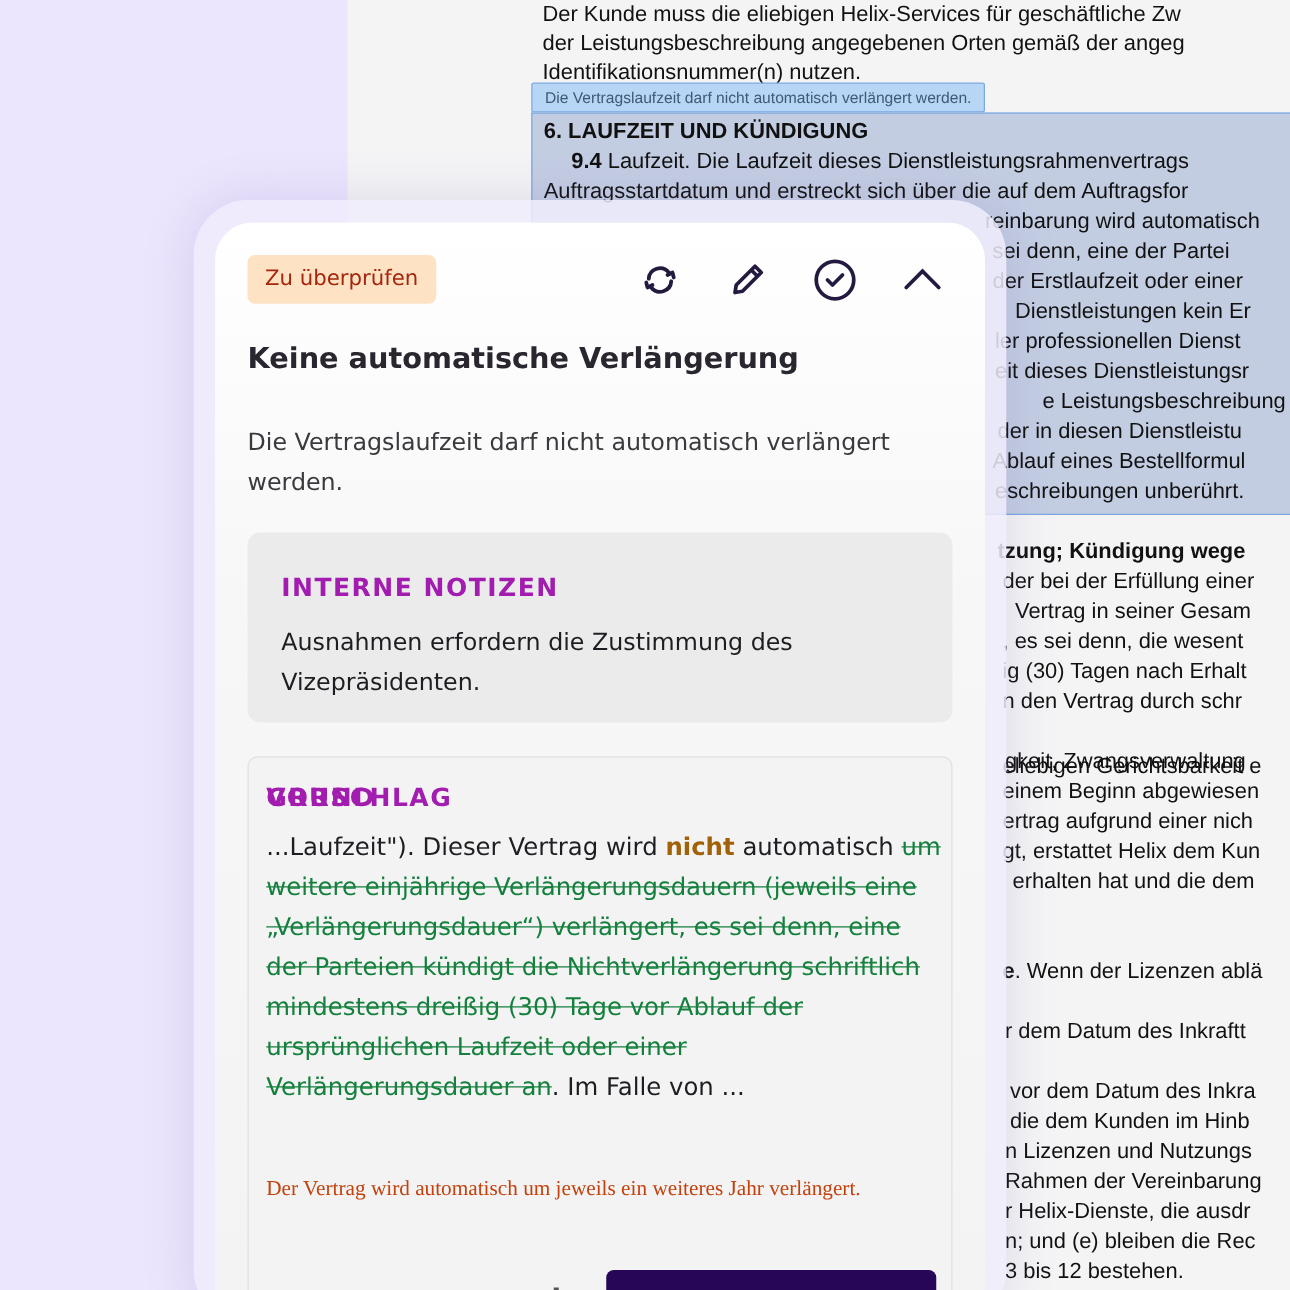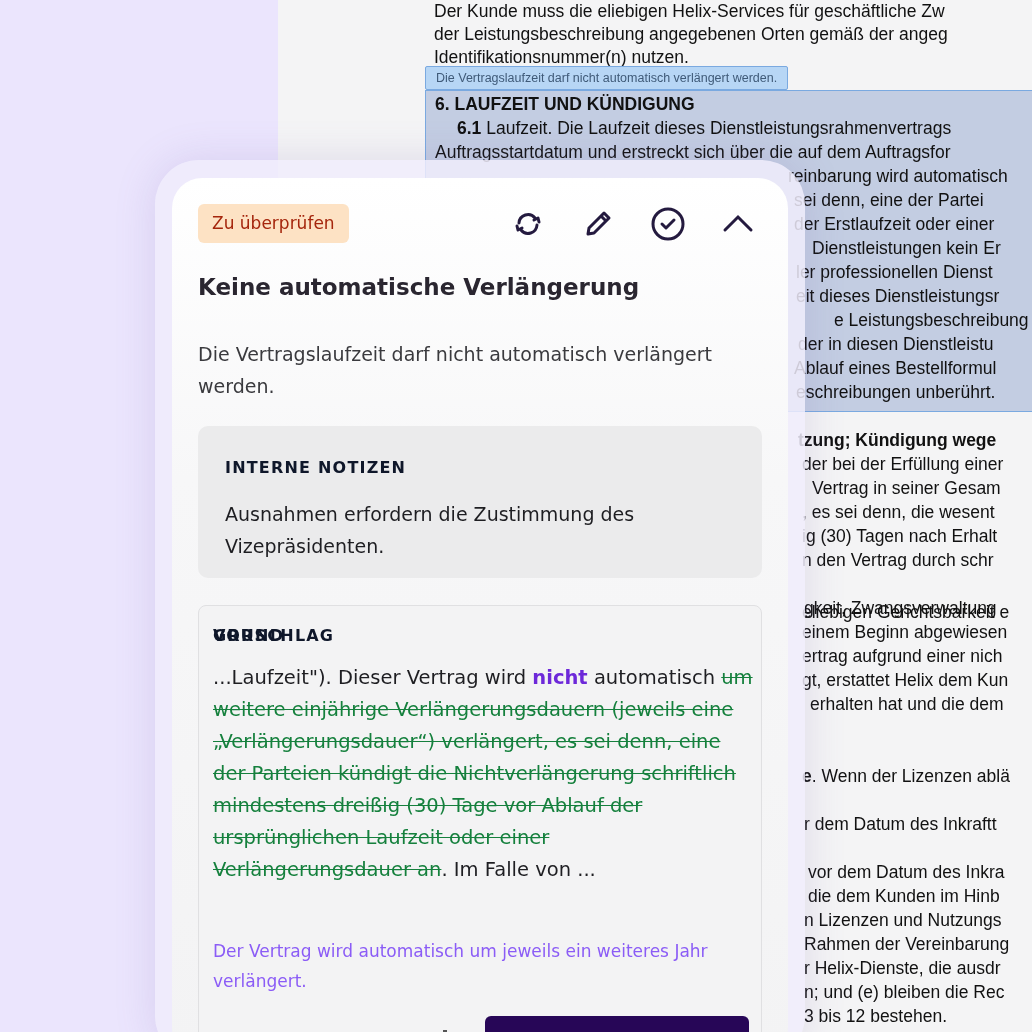--- a/index.html
+++ b/index.html
@@ -51,55 +51,55 @@
     position: absolute; left: 26px; top: 96px; font-size: 23px; font-weight: bold; color: #2a2630;
   }
   .desc {
     position: absolute; left: 26px; top: 160px; width: 570px; font-size: 19px; line-height: 32px; color: #3a3a3e;
   }
   .notes {
     position: absolute; left: 26px; top: 248px; width: 564px; height: 152px;
     background: #ebebec; border-radius: 10px;
   }
   .label {
-    font-size: 16px; font-weight: bold; letter-spacing: 1.2px; color: #0f172a;
+    font-size: 20px; font-weight: bold; letter-spacing: 1.2px; color: #a21caf;
   }
   .notes .label { position: absolute; left: 27px; top: 32px; }
   .notes .text { position: absolute; left: 27px; top: 72px; width: 520px; font-size: 19px; line-height: 32px; color: #1e1e22; }
   .suggest {
     position: absolute; left: 26px; top: 427px; width: 562px; height: 470px;
     border: 1.5px solid #e0e0e2; border-radius: 8px; background: #f3f3f4;
   }
   .suggest .label { position: absolute; left: 14px; top: 20px; }
   .suggest .body {
     position: absolute; left: 14px; top: 56px; width: 540px; font-size: 19.5px; line-height: 32px; color: #1e1e22;
   }
-  .ins { color: #6d28d9; font-weight: bold; }
+  .ins { color: #a16207; font-weight: bold; }
   .del { color: #15803d; text-decoration: line-through; }
   .grund-label { position: absolute; left: 14px; top: 306px; }
-  .grund-text { position: absolute; left: 14px; top: 330px; width: 540px; font-size: 17px; line-height: 30px; color: #8b5cf6; }
+  .grund-text { position: absolute; left: 14px; top: 330px; width: 540px; font-size: 17px; line-height: 30px; color: #c2410c; font-family: Liberation Serif, serif; }
   .apply-btn {
     position: absolute; left: 286px; top: 410px; width: 264px; height: 50px;
     background: #270657; border-radius: 6px;
   }
   .tools-icon { position: absolute; left: 226px; top: 422px; width: 30px; height: 20px; }
 </style>
 </head>
 <body>
 
 <div class="doc">
   <div class="doc-top">
     <div>Der Kunde muss die eliebigen Helix-Services für geschäftliche Zw</div>
     <div>der Leistungsbeschreibung angegebenen Orten gemäß der angeg</div>
     <div>Identifikationsnummer(n) nutzen.</div>
   </div>
   <div class="doc-tag">Die Vertragslaufzeit darf nicht automatisch verlängert werden.</div>
   <div class="doc-hl">
     <div class="doc-hl-line bold" style="left:9px;top:2px;">6. LAUFZEIT UND KÜNDIGUNG</div>
-    <div class="doc-hl-line" style="left:31px;top:26px;"><span class="bold">6.1</span><span> Laufzeit. Die Laufzeit dieses Dienstleistungsrahmenvertrags</span></div>
+    <div class="doc-hl-line" style="left:31px;top:26px;"><span class="bold">9.4</span><span> Laufzeit. Die Laufzeit dieses Dienstleistungsrahmenvertrags</span></div>
     <div class="doc-hl-line" style="left:9px;top:50px;">Auftragsstartdatum und erstreckt sich über die auf dem Auftragsfor</div>
     <div class="doc-hl-line" style="left:362px;top:74px;">reinbarung wird automatisch</div>
     <div class="doc-hl-line" style="left:368px;top:98px;">sei denn, eine der Partei</div>
     <div class="doc-hl-line" style="left:368px;top:122px;">der Erstlaufzeit oder einer</div>
     <div class="doc-hl-line" style="left:386px;top:146px;">Dienstleistungen kein Er</div>
     <div class="doc-hl-line" style="left:370px;top:170px;">ler professionellen Dienst</div>
     <div class="doc-hl-line" style="left:370px;top:194px;">eit dieses Dienstleistungsr</div>
     <div class="doc-hl-line" style="left:370px;top:218px;margin-left:38px;">e Leistungsbeschreibung</div>
     <div class="doc-hl-line" style="left:372px;top:242px;">der in diesen Dienstleistu</div>
     <div class="doc-hl-line" style="left:368px;top:266px;">Ablauf eines Bestellformul</div>

